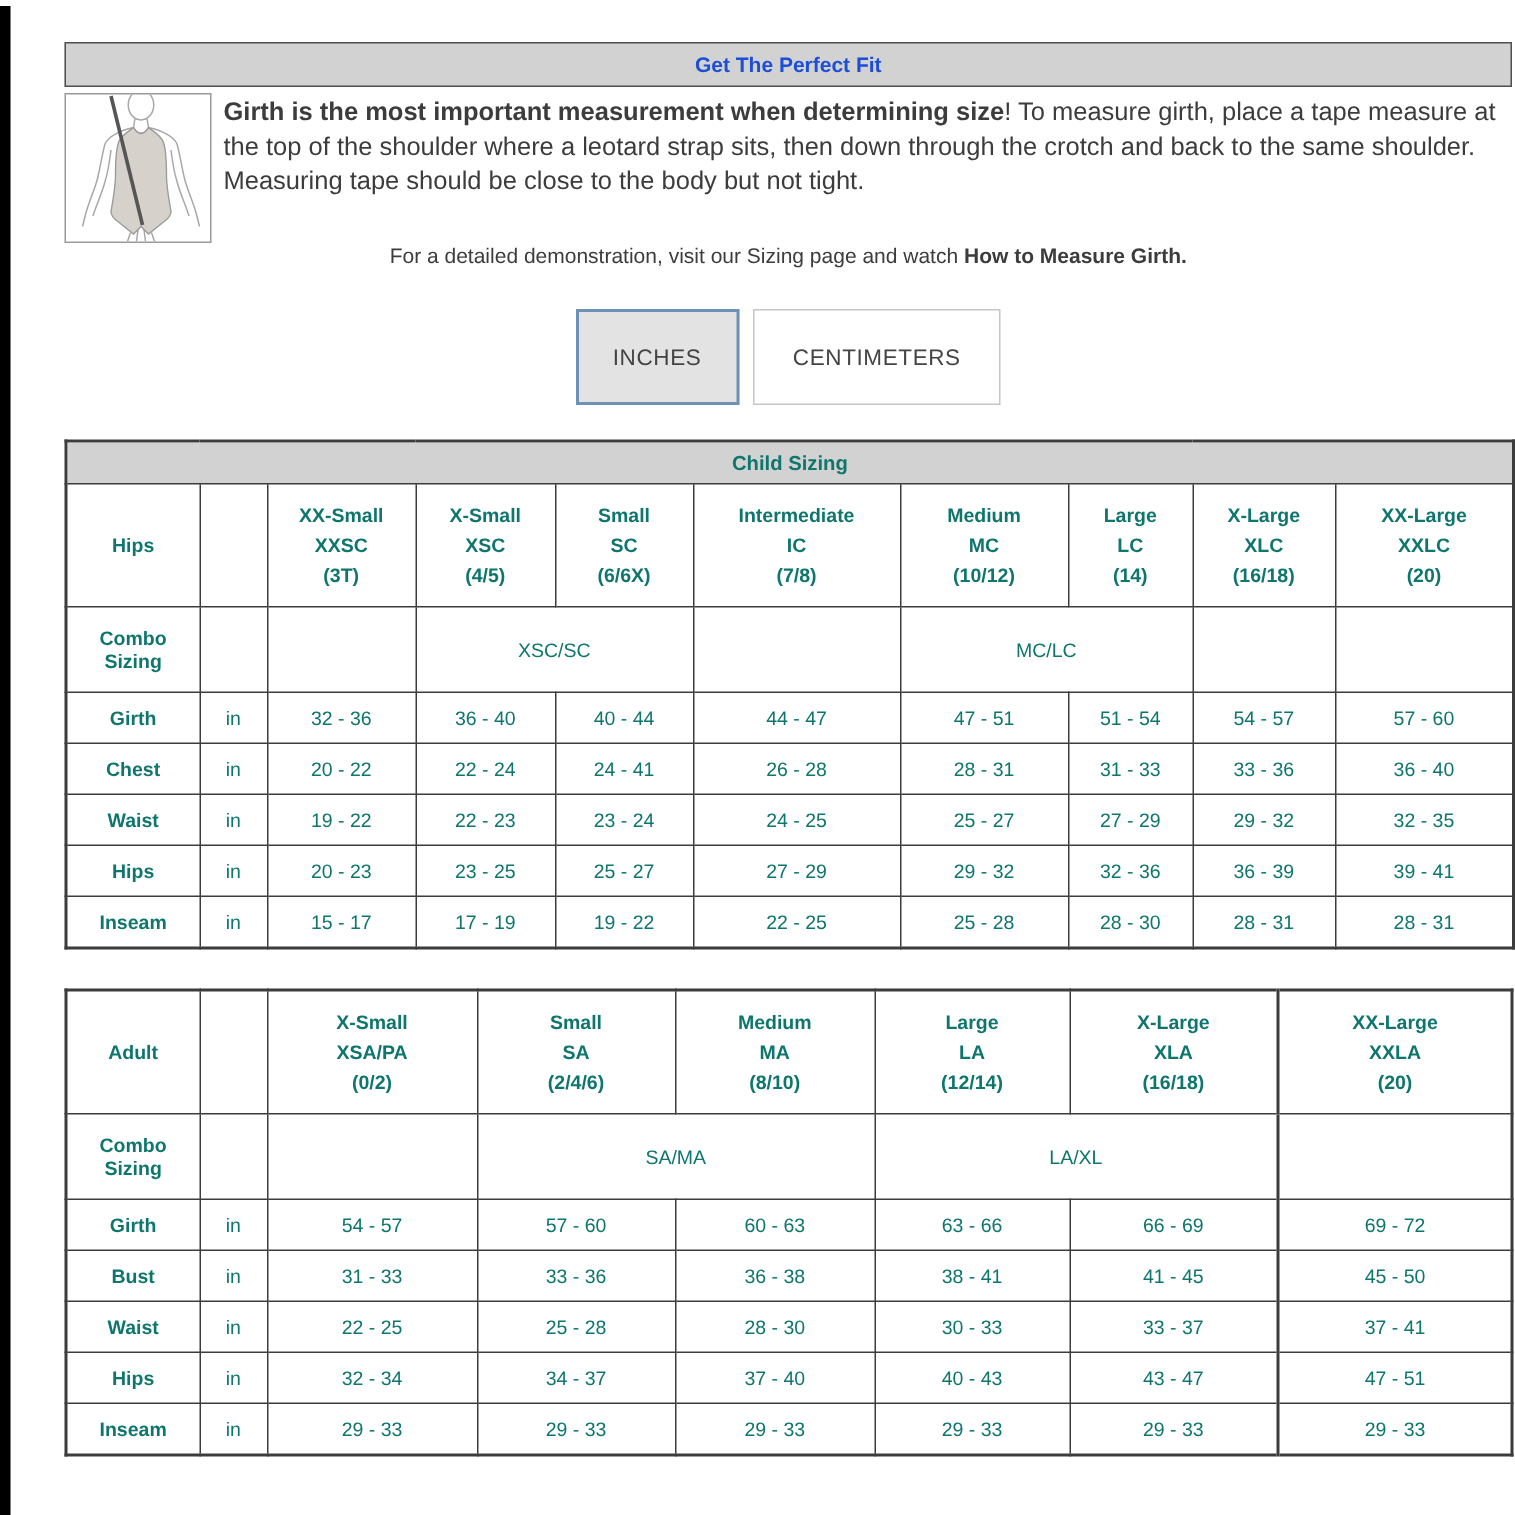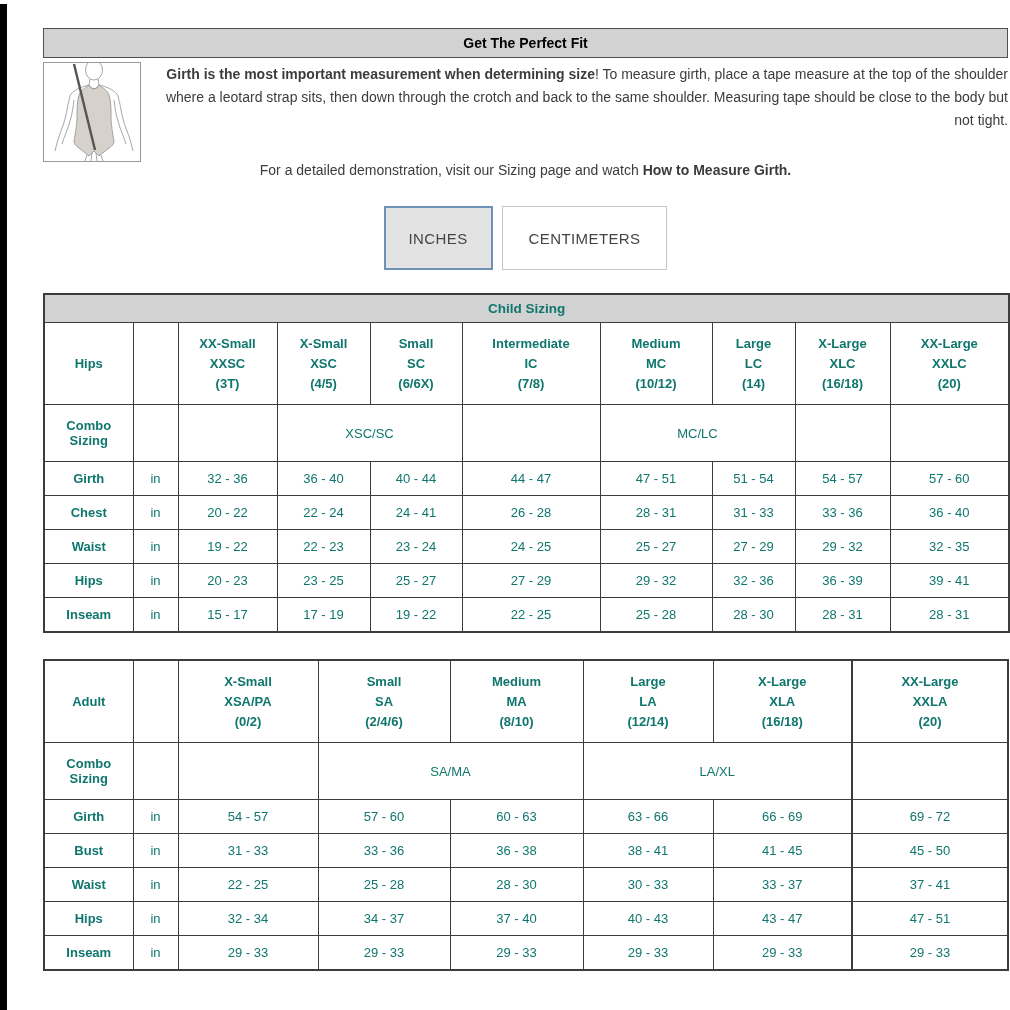--- a/index.html
+++ b/index.html
@@ -2,25 +2,25 @@
 <html><head>
 <meta charset="utf-8">
 <style>
   html,body{margin:0;padding:0;background:#ffffff;}
   body{width:1010px;height:1010px;position:relative;overflow:hidden;
        font-family:"Liberation Sans","DejaVu Sans",sans-serif;color:#3c3c3c;}
   .left-strip{position:absolute;left:0;top:4px;width:7px;height:1006px;background:#000;}
   .content{margin-left:43px;width:965px;}
   
   .fit-header{margin-top:28px;height:28px;line-height:28px;background:#d2d2d2;
-      border:1px solid #4f4f4f;text-align:center;font-weight:bold;font-size:14px;color:#000000;}
+      border:1px solid #4f4f4f;text-align:center;font-weight:bold;font-size:14px;color:#1d4ed8;}
   
   .intro-row{margin-top:4px;display:flex;gap:8px;}
   .figure-box{width:96px;height:98px;border:1px solid #9a9a9a;flex-shrink:0;background:#fff;}
-  .intro-text{flex:1;max-width:860px;text-align:right;font-size:14px;line-height:23px;padding-top:1px;}
+  .intro-text{flex:1;max-width:860px;text-align:left;font-size:17px;line-height:23px;padding-top:1px;}
   .demo-line{text-align:center;font-size:14px;margin-top:0;}
   
   .unit-buttons{margin-top:28px;display:flex;justify-content:center;gap:9px;}
   .btn{font-family:inherit;font-size:15px;letter-spacing:.4px;color:#444;height:64px;cursor:pointer;}
   .btn-inches{background:#e3e3e3;border:2px solid #6d92b5;padding:0 23px;}
   .btn-cm{background:#ffffff;border:1px solid #c6c6c6;padding:0 26px;}
   .guide-note{margin-top:26px;text-align:center;font-size:13.5px;}
   
   table.size-table{border-collapse:collapse;table-layout:fixed;width:965px;
       font-size:13px;color:#0f766e;border:2px solid #3c3c3c;}

